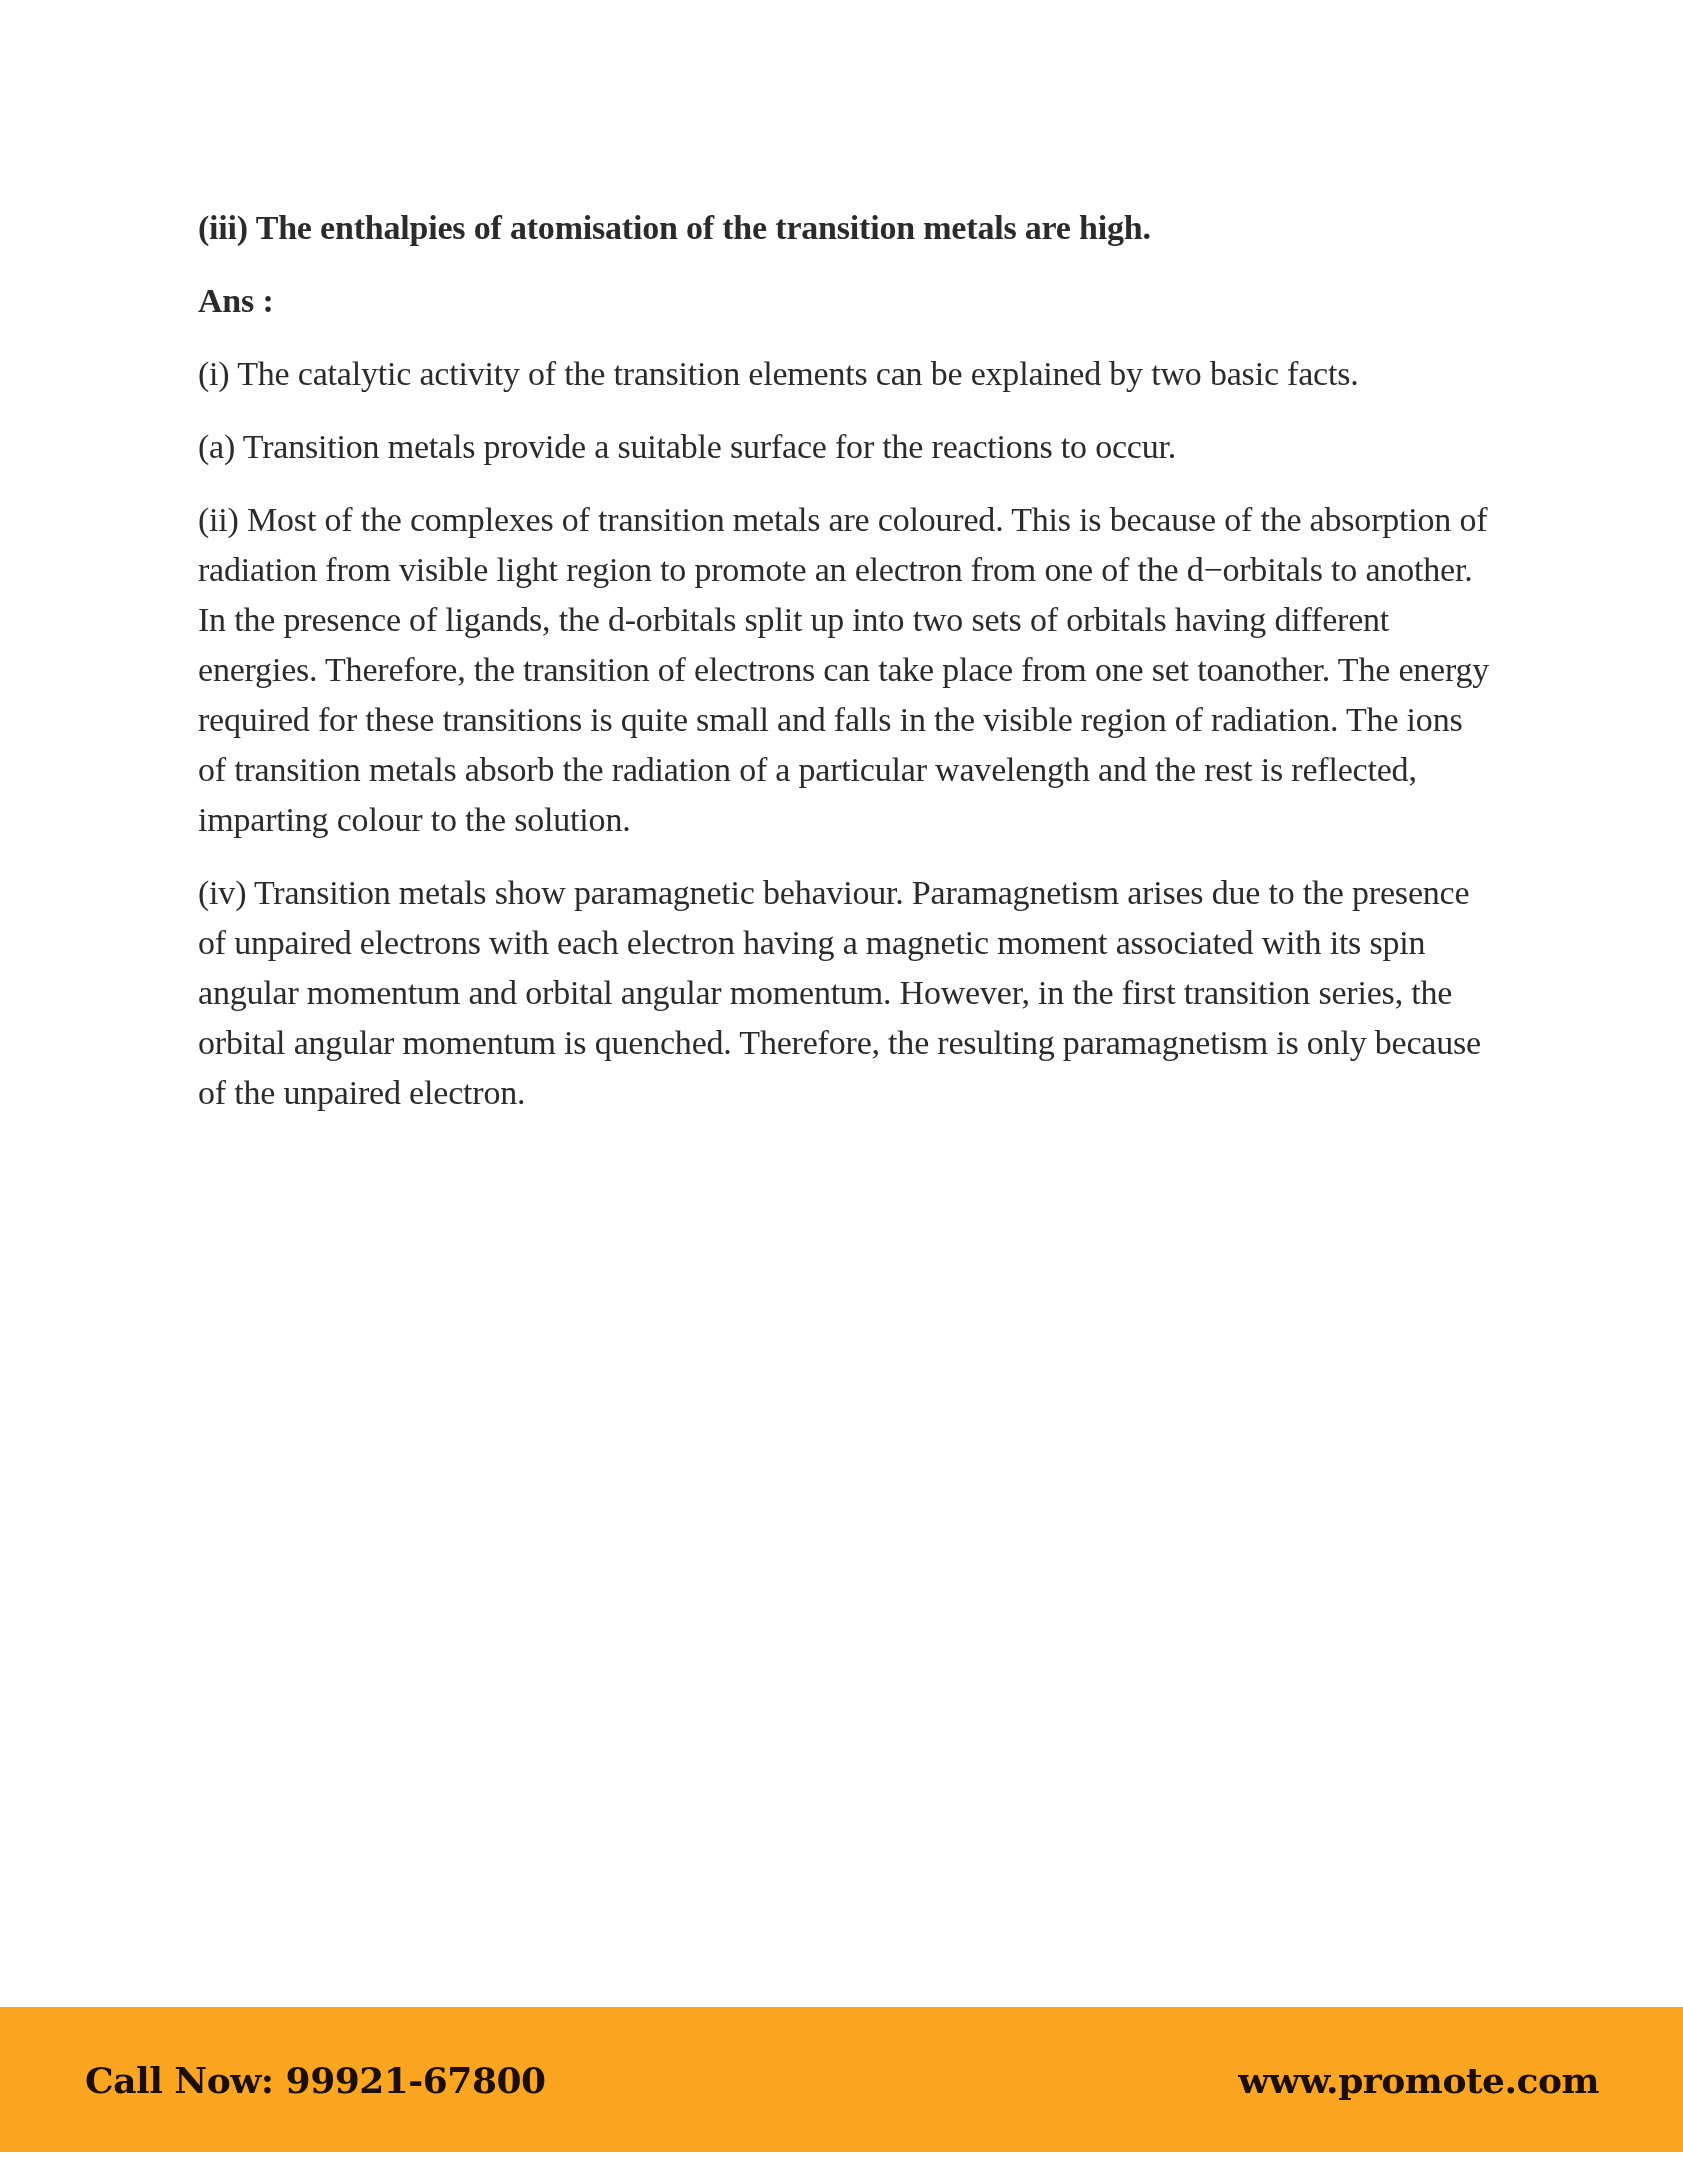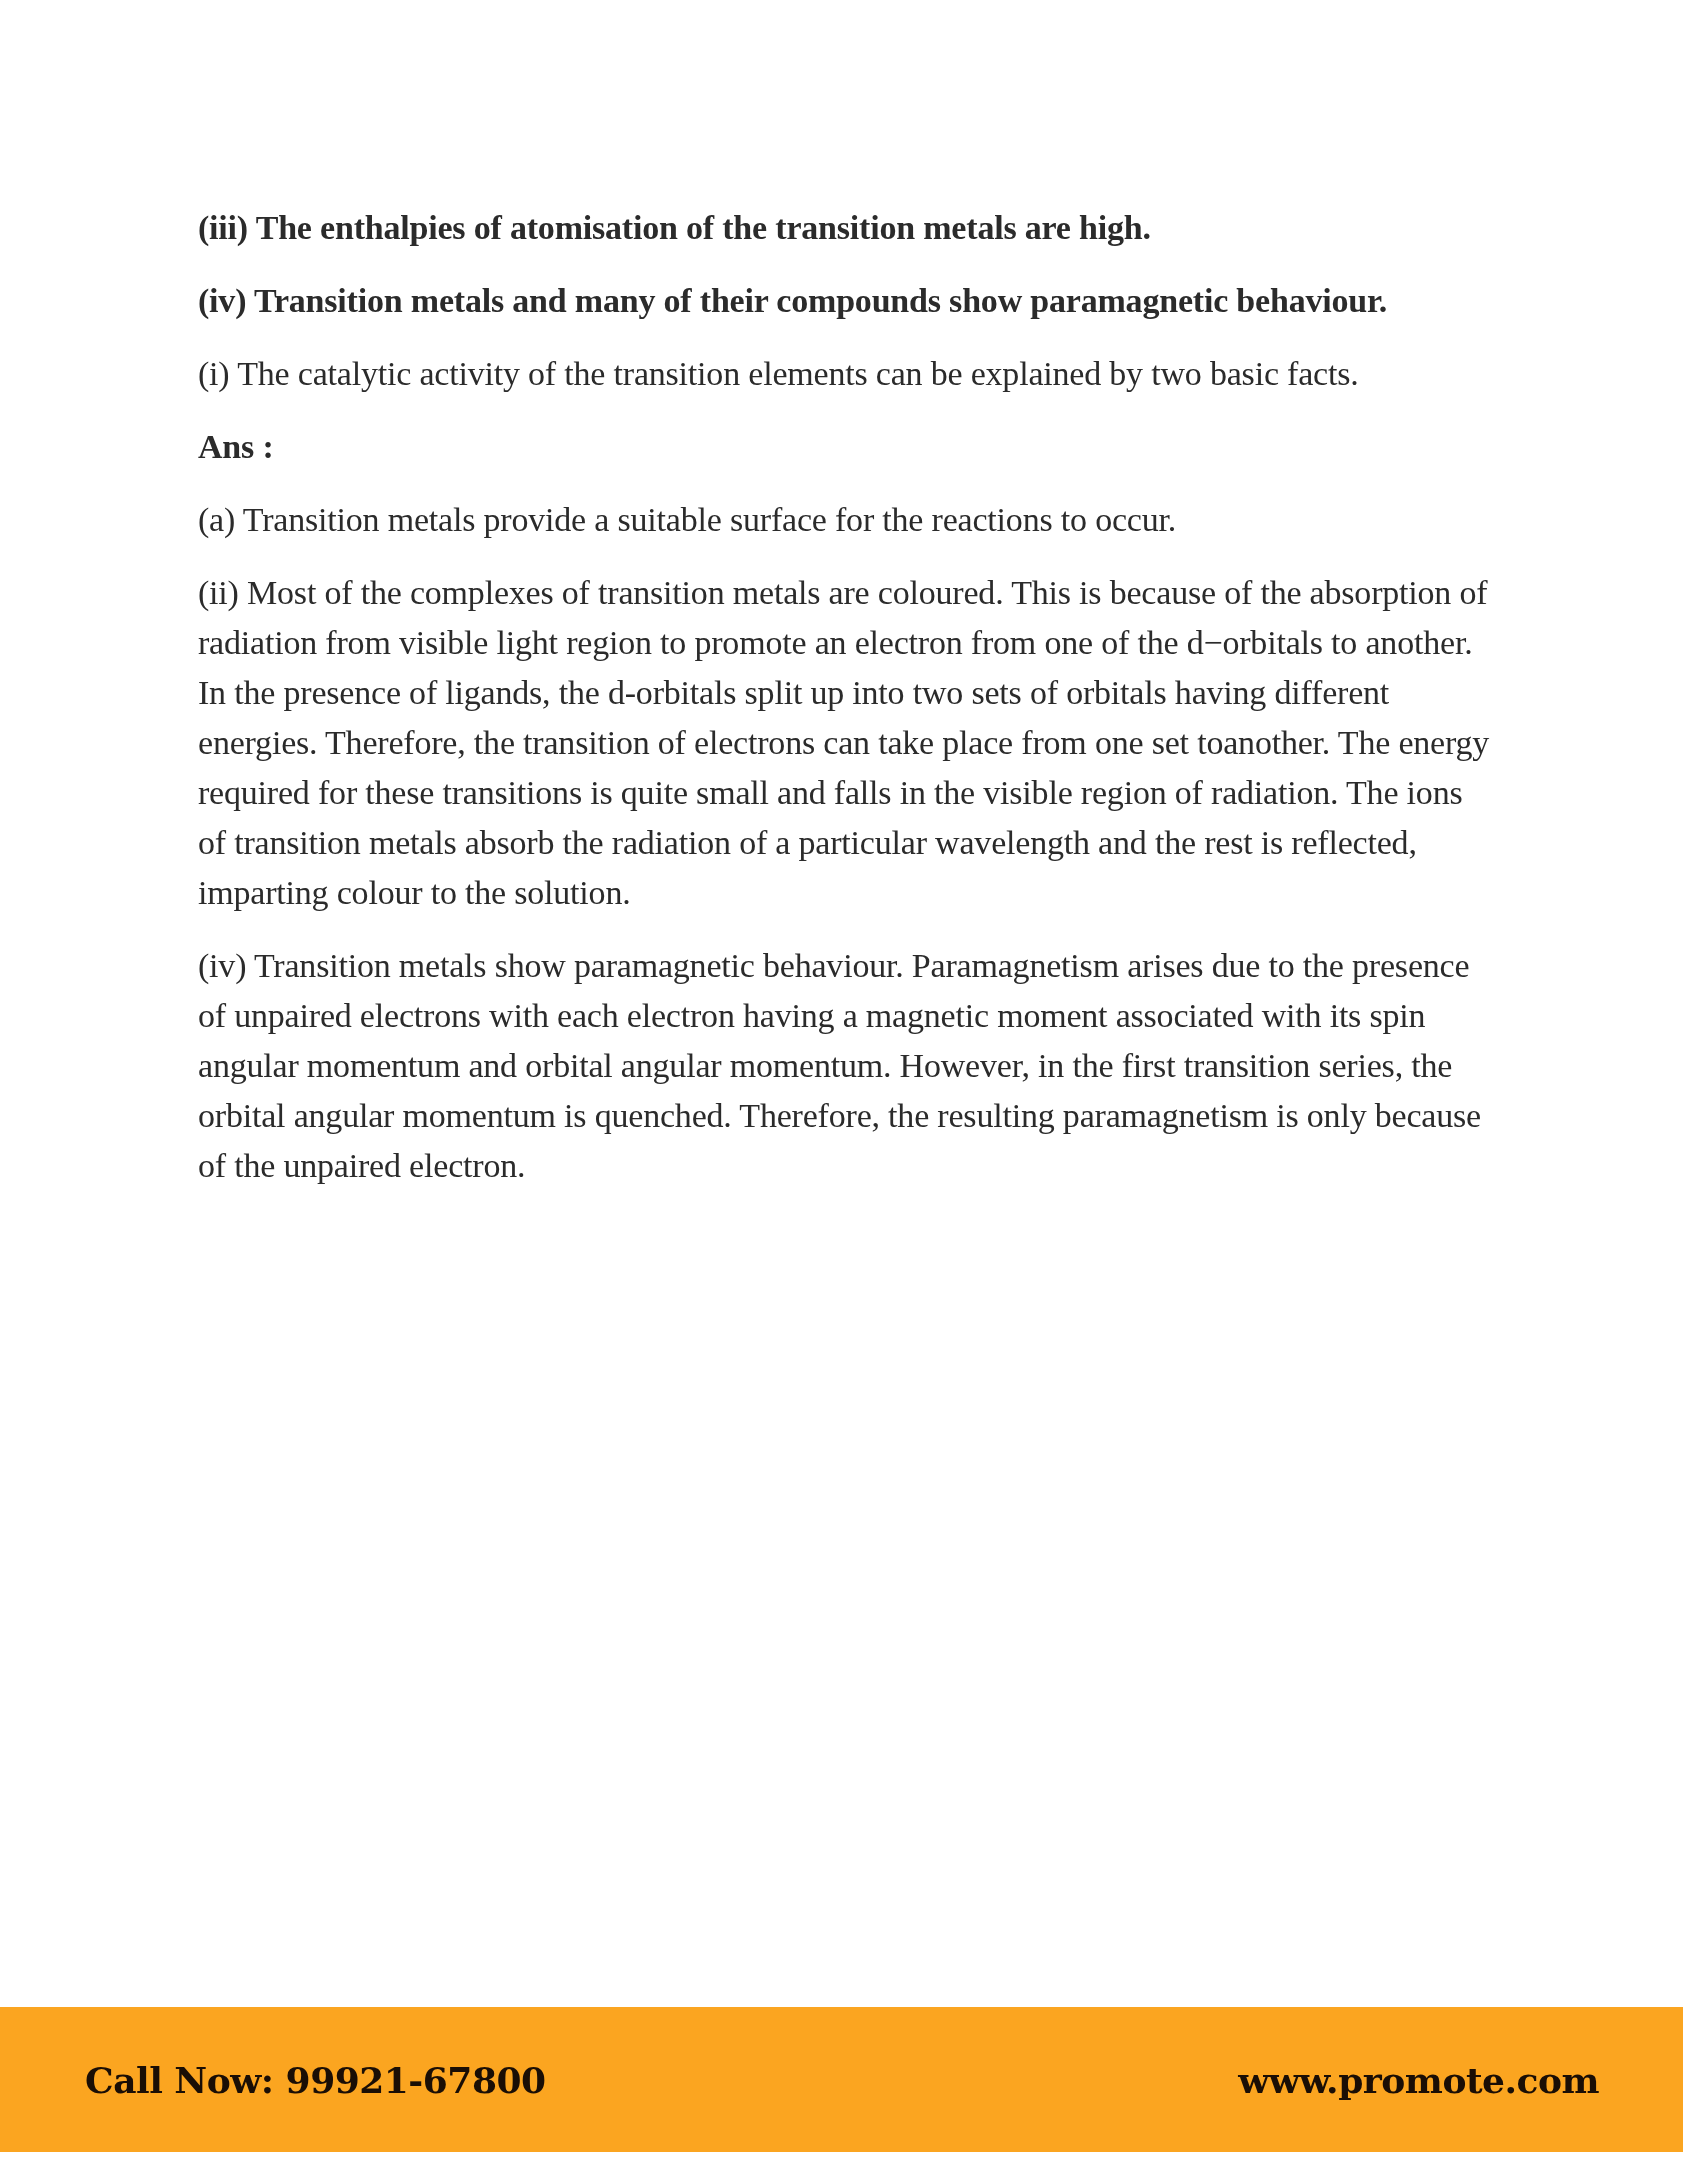--- a/index.html
+++ b/index.html
@@ -50,23 +50,22 @@
       letter-spacing: -0.5px;
     }
     .footer-phone { left: 85px; }
     .footer-url { right: 114px; }
   </style>
 </head>
 <body>
 
 <div class="content">
   <p class="para q">(iii) The enthalpies of atomisation of the transition metals are high.</p>
-  <p class="para q">(iv) Transition metals and many of their compounds show paramagnetic behaviour.</p>
+  <p class="para q">Ans :</p>
   <p class="para">(i) The catalytic activity of the transition elements can be explained by two basic facts.</p>
-  <p class="para q">Ans :</p>
   <p class="para">(a) Transition metals provide a suitable surface for the reactions to occur.</p>
   <p class="para">(ii) Most of the complexes of transition metals are coloured. This is because of the absorption of radiation from visible light region to promote an electron from one of the d−orbitals to another. In the presence of ligands, the d-orbitals split up into two sets of orbitals having different energies. Therefore, the transition of electrons can take place from one set toanother. The energy required for these transitions is quite small and falls in the visible region of radiation. The ions of transition metals absorb the radiation of a particular wavelength and the rest is reflected, imparting colour to the solution.</p>
   <p class="para">(iv) Transition metals show paramagnetic behaviour. Paramagnetism arises due to the presence of unpaired electrons with each electron having a magnetic moment associated with its spin angular momentum and orbital angular momentum. However, in the first transition series, the orbital angular momentum is quenched. Therefore, the resulting paramagnetism is only because of the unpaired electron.</p>
 </div>
 
 <div class="footer">
   <span class="footer-text footer-phone">Call Now: 99921-67800</span>
   <span class="footer-text footer-url">www.promote.com</span>
 </div>
 

